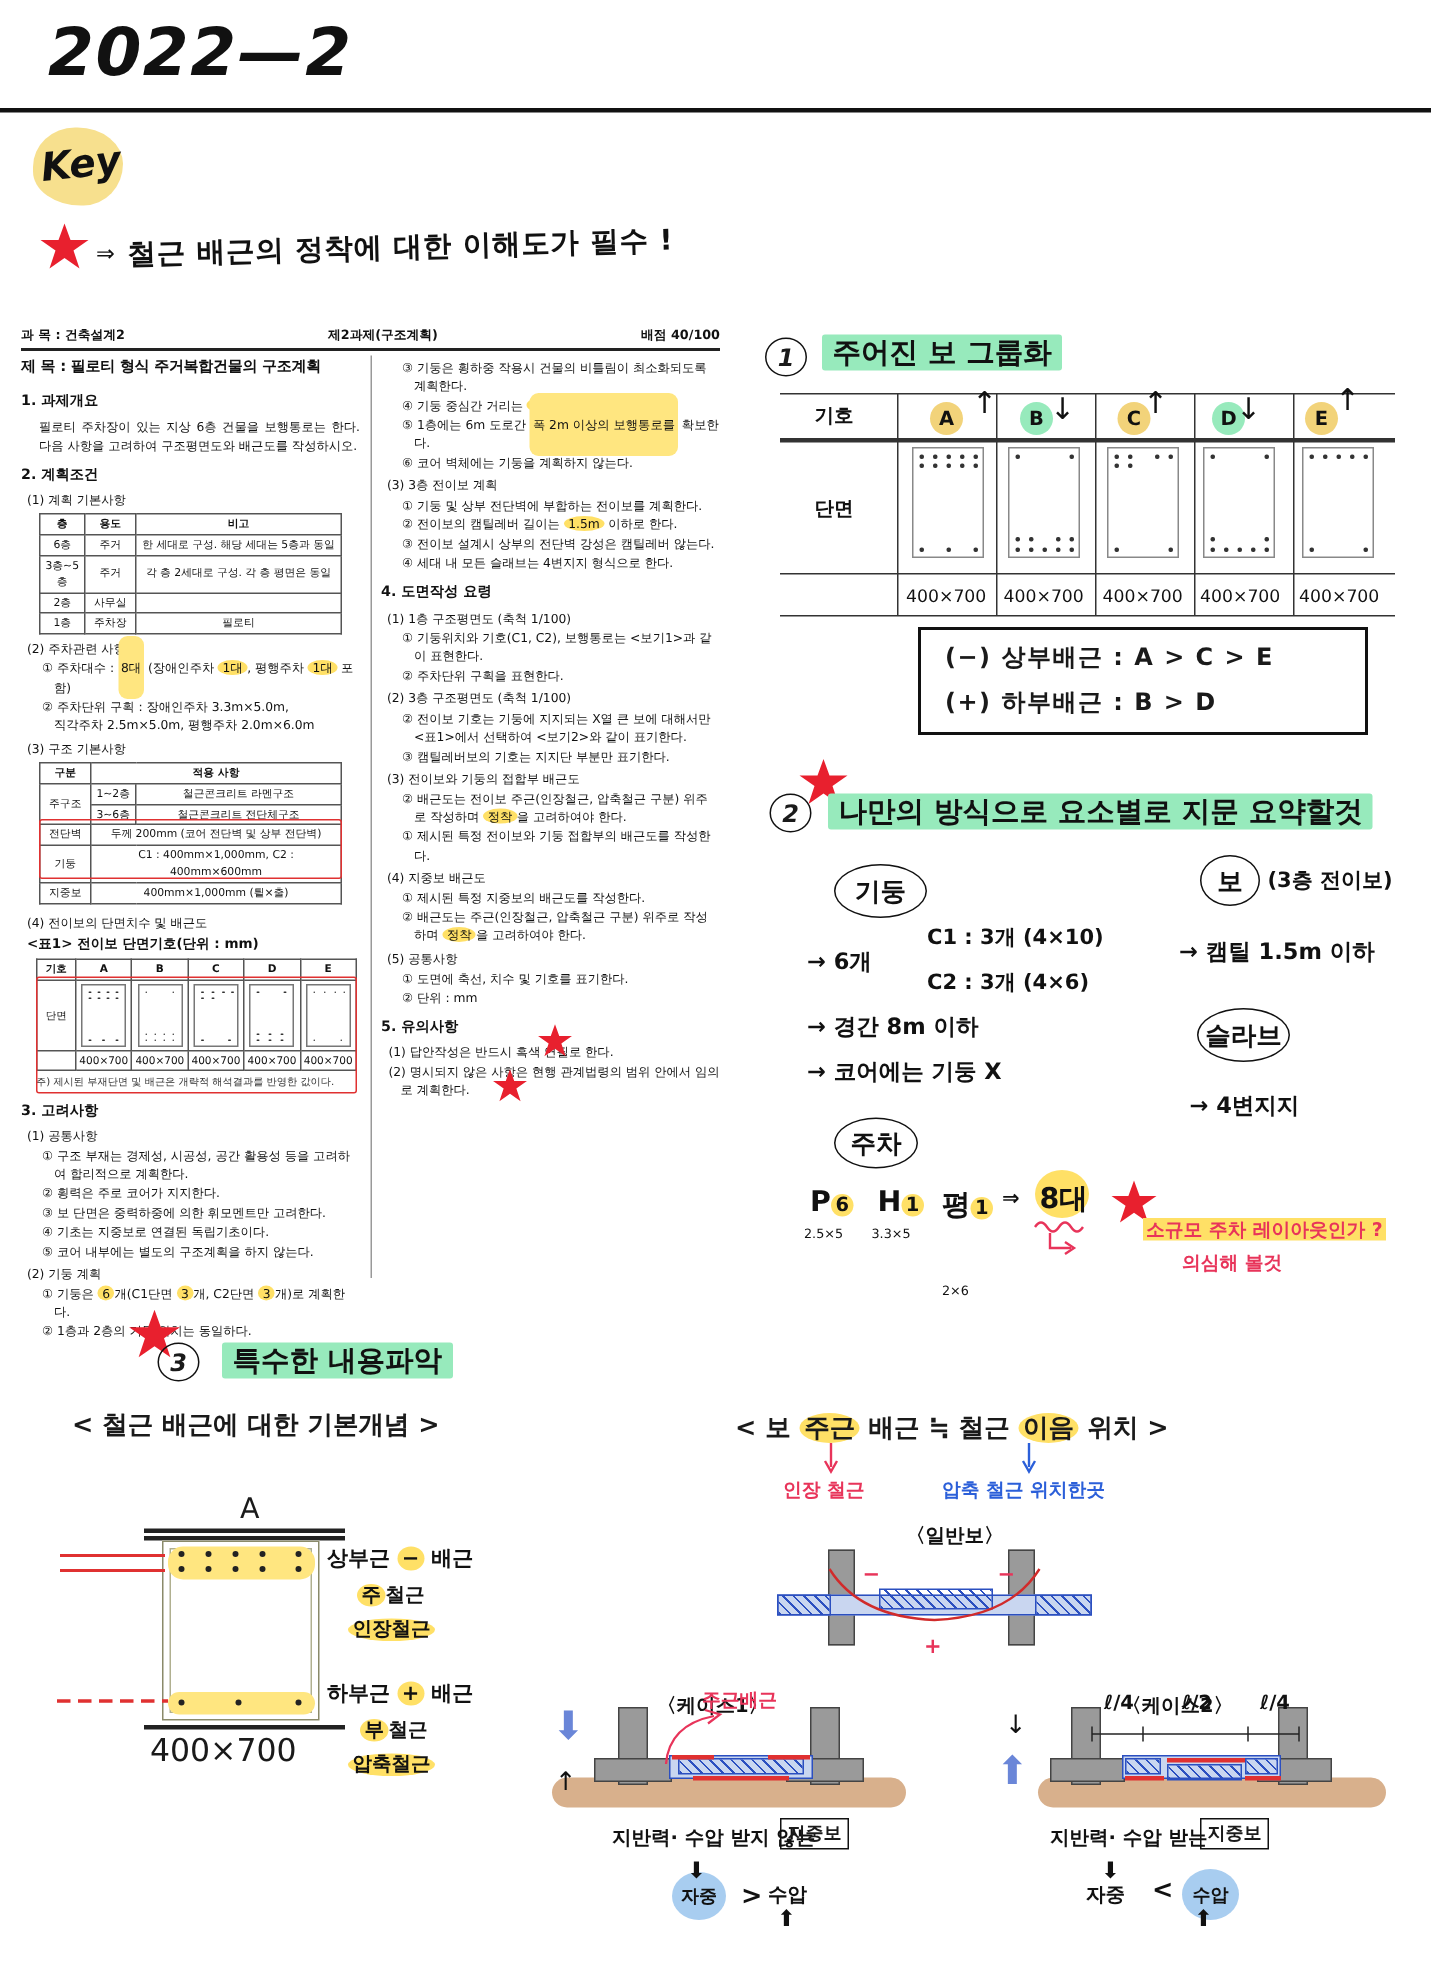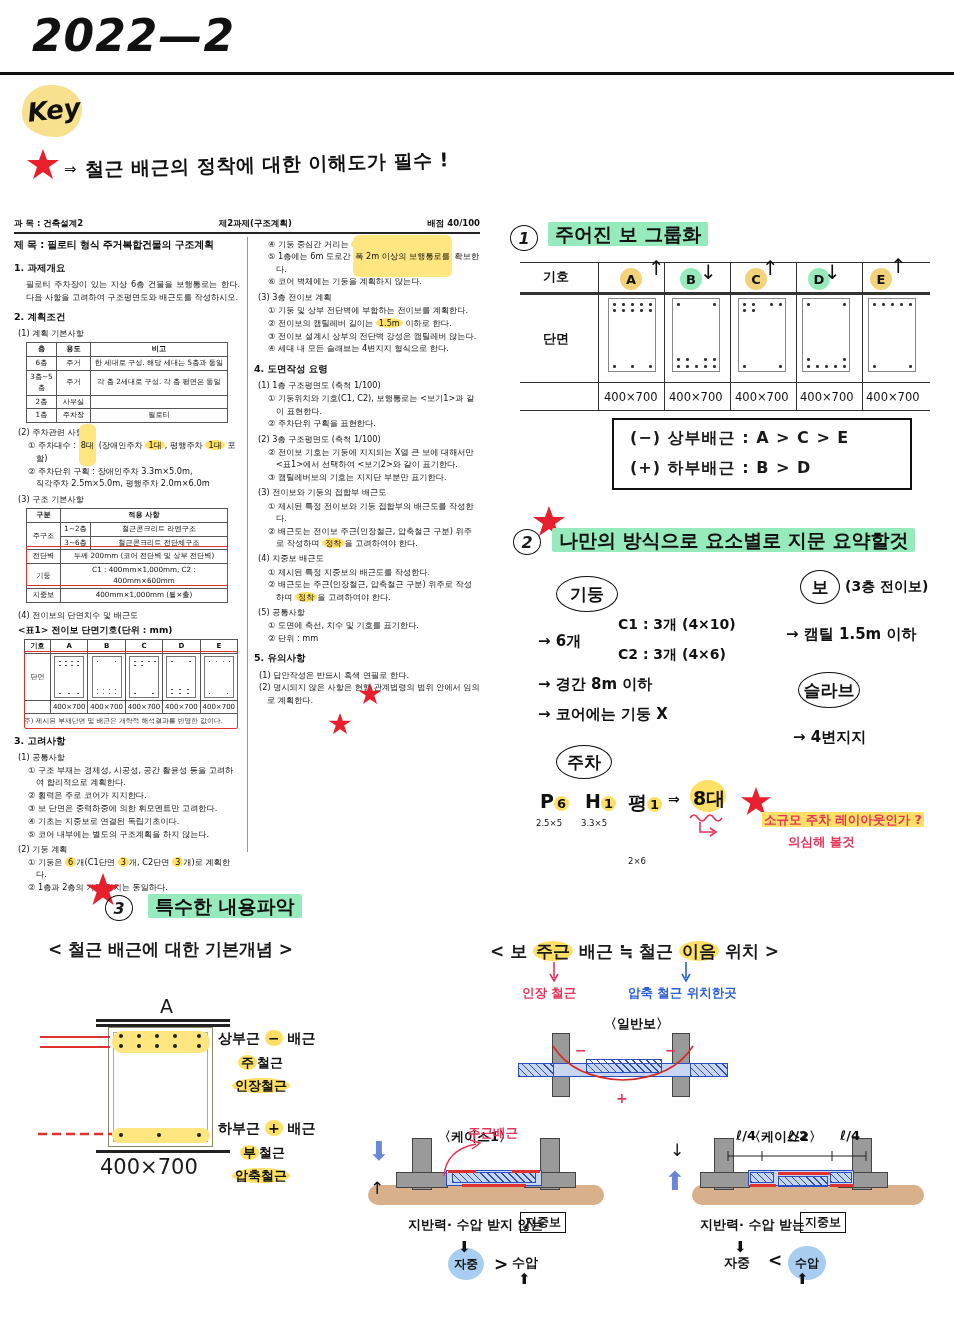--- a/index.html
+++ b/index.html
@@ -369,20 +369,21 @@
     <div class="li2">④ 기초는 지중보로 연결된 독립기초이다.</div>
     <div class="li2">⑤ 코어 내부에는 별도의 구조계획을 하지 않는다.</div>
     <div class="h3">(2) 기둥 계획</div>
     <div class="li2">
       <span>① 기둥은 </span><span class="hlc">6</span><span>개(C1단면 </span><span class="hlc">3</span><span>개, C2단면 </span><span class="hlc">3</span><span>개)로 계획한다.</span>
     </div>
     <div class="li2">② 1층과 2층의 기둥 위치는 동일하다.</div>
   </div>
 
   <div class="col right">
+    <div class="li2" style="margin-top:2px">③ 기둥은 횡하중 작용시 건물의 비틀림이 최소화되도록 계획한다.</div>
     <div class="li2">
       <span>④ 기둥 중심간 거리는 </span><span class="hlc">7m</span><span> 이하로 한다.</span>
     </div>
     <div class="li2">
       <span>⑤ 1층에는 6m 도로간 </span><span class="hl">폭 2m 이상의 보행통로를</span><span> 확보한다.</span>
     </div>
     <div class="li2">⑥ 코어 벽체에는 기둥을 계획하지 않는다.</div>
 
     <div class="h3">(3) 3층 전이보 계획</div>
     <div class="li2">① 기둥 및 상부 전단벽에 부합하는 전이보를 계획한다.</div>
@@ -393,24 +394,24 @@
     <div class="li2">④ 세대 내 모든 슬래브는 4변지지 형식으로 한다.</div>
 
     <div class="h2">4. 도면작성 요령</div>
     <div class="h3">(1) 1층 구조평면도 (축척 1/100)</div>
     <div class="li2">① 기둥위치와 기호(C1, C2), 보행통로는 &lt;보기1&gt;과 같이 표현한다.</div>
     <div class="li2">② 주차단위 구획을 표현한다.</div>
     <div class="h3">(2) 3층 구조평면도 (축척 1/100)</div>
     <div class="li2">② 전이보 기호는 기둥에 지지되는 X열 큰 보에 대해서만 &lt;표1&gt;에서 선택하여 &lt;보기2&gt;와 같이 표기한다.</div>
     <div class="li2">③ 캠틸레버보의 기호는 지지단 부분만 표기한다.</div>
     <div class="h3">(3) 전이보와 기둥의 접합부 배근도</div>
-    <div class="li2">① 제시된 특정 전이보와 기둥 접합부의 배근도를 작성한다.</div>
     <div class="li2">
       <span>② 배근도는 전이보 주근(인장철근, 압축철근 구분) 위주로 작성하며 </span><span class="hlc">정착</span><span>을 고려하여야 한다.</span>
     </div>
+    <div class="li2">① 제시된 특정 전이보와 기둥 접합부의 배근도를 작성한다.</div>
     <div class="h3">(4) 지중보 배근도</div>
     <div class="li2">① 제시된 특정 지중보의 배근도를 작성한다.</div>
     <div class="li2">
       <span>② 배근도는 주근(인장철근, 압축철근 구분) 위주로 작성하며 </span><span class="hlc">정착</span><span>을 고려하여야 한다.</span>
     </div>
     <div class="h3">(5) 공통사항</div>
     <div class="li2">① 도면에 축선, 치수 및 기호를 표기한다.</div>
     <div class="li2">② 단위 : mm</div>
 
     <div class="h2">5. 유의사항</div>

